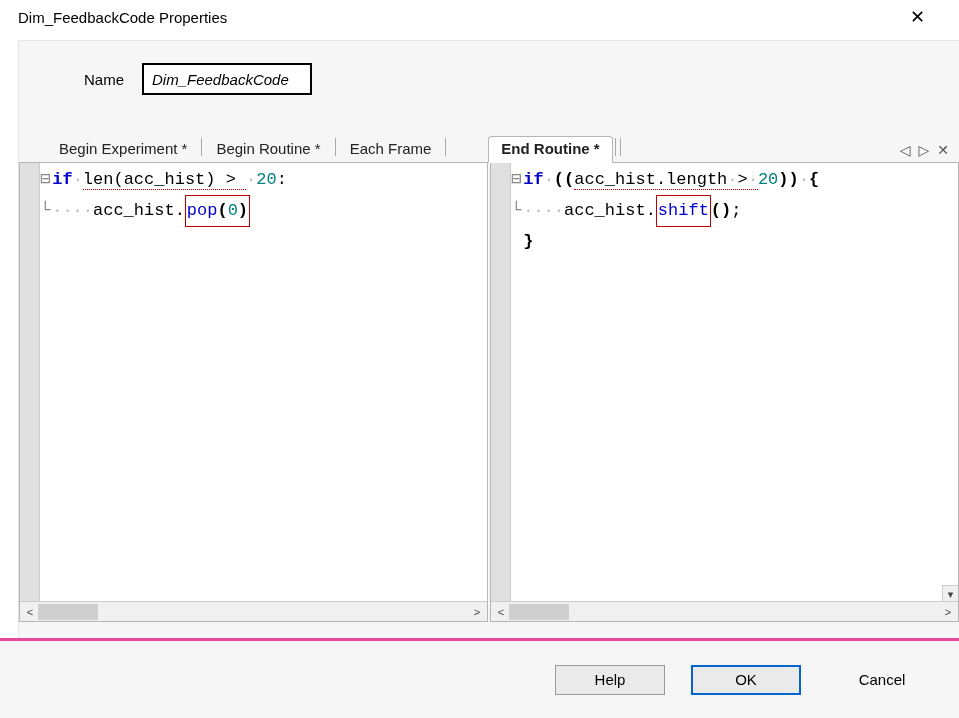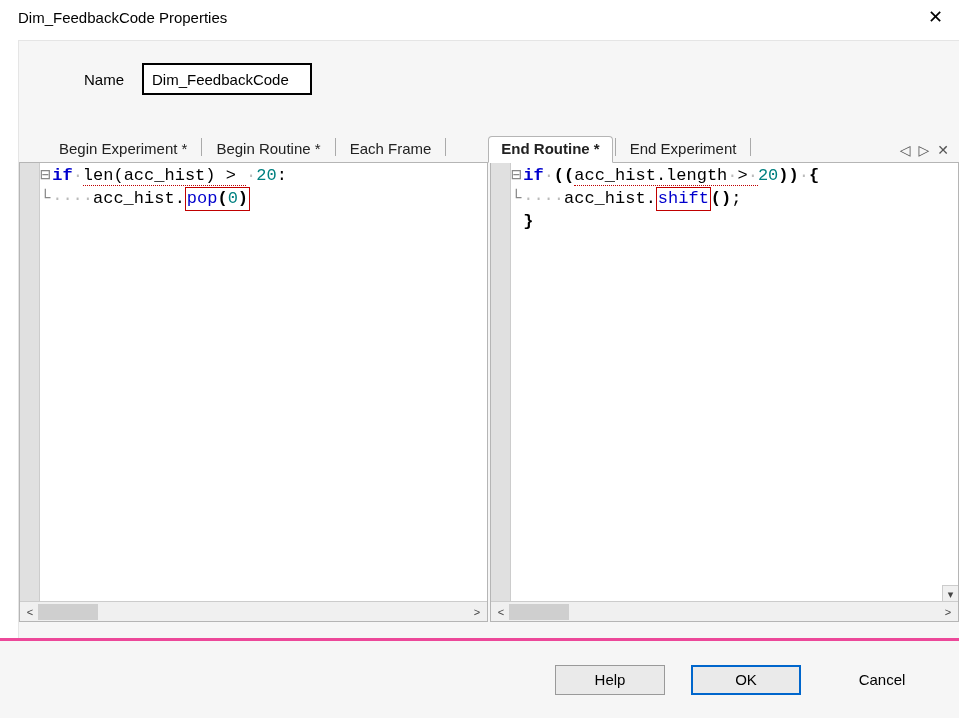--- a/index.html
+++ b/index.html
@@ -1,40 +1,40 @@
 <!DOCTYPE html>
 <html><head>
 <meta charset="utf-8">
 <style>
   * { box-sizing: border-box; }
   html, body { margin:0; padding:0; font-family: "Segoe UI", Tahoma, Arial, sans-serif; font-size:14px; color:#000; background:#fff; }
   .window { width:959px; height:718px; position:relative; background:#fff; }
-  .titlebar { display:flex; justify-content:space-between; align-items:center; padding:6px 10px 10px 18px; }
+  .titlebar { display:flex; justify-content:space-between; align-items:center; padding:6px 28px 10px 18px; }
   .titlebar-title { font-size:15px; }
   .close-x { font-size:18px; padding:0 6px; cursor:pointer; font-weight:300; }
   .panel { position:absolute; left:18px; right:0; top:40px; bottom:80px; border-left:1px solid #e5e5e5; border-top:1px solid #e5e5e5; background:#f6f6f6; padding:22px 0 0 0; }
   .header-row { display:flex; align-items:center; gap:18px; padding:0 20px; }
   .label { font-size:15px;margin-left:45px; }
-  .name-input { width:170px; height:32px; border:2px solid #000; padding:2px 8px; font-size:15px; background:#fff; }
+  .name-input { width:170px; height:32px; border:2px solid #000; padding:2px 8px; font-size:15px; background:#fff;font-style:italic; }
   .codetype-wrap { display:flex; align-items:center; gap:16px; margin-left:30px; }
   .ct-dropdown-redbox { padding:2px; border:2px solid #c00000; }
   .ct-dropdown { width:120px; height:30px; display:flex; align-items:center; justify-content:space-between; padding:0 8px; border:1px solid #9a9a9a; background:#eaeaea; font-size:15px; cursor:pointer; }
   .chev { font-size:10px; color:#444; }
   .tabrow { display:flex; align-items:flex-end; margin-top:40px; padding:0 8px 0 28px; height:28px; border-bottom:1px solid #b5b5b5; position:relative; }
   .tab { padding:3px 12px 5px 12px; font-size:15px; color:#222; cursor:pointer; position:relative; }
   .tab.active { background:#fff; border:1px solid #b5b5b5; border-bottom:1px solid #fff; border-radius:4px 4px 0 0; font-weight:bold; margin-bottom:-1px;margin-left:40px; }
   .tab-sep { width:1px; height:18px; background:#aaa; margin:0 2px 4px 2px; align-self:center; }
   .tab-controls { position:absolute; right:10px; bottom:4px; display:flex; gap:8px; font-size:14px; color:#555; }
   .tab-controls span { cursor:pointer; }
   .code-area { display:flex; flex:1; height:calc(100% - 28px - 88px); }
   .pane { flex:1; display:flex; flex-direction:column; background:#fff; border:1px solid #b5b5b5; border-top:none; position:relative; }
   .pane + .pane { margin-left:2px; }
   .code-body { flex:1; display:flex; overflow:hidden; }
   .gutter { width:20px; background:#e0e0e0; border-right:1px solid #ccc; }
-  .code { flex:1; padding:2px 4px 2px 2px; font-family:"Courier New", monospace; font-size:17px; line-height:22px; white-space:pre; overflow:hidden; }
+  .code { flex:1; padding:2px 4px 2px 2px; font-family:"Courier New", monospace; font-size:17px; line-height:30px; white-space:pre; overflow:hidden; }
   .code .kw { color:#0000cd; font-weight:bold; }
   .code .fn { color:#0000cd; }
   .code .num { color:#008080; }
   .code .paren { font-weight:bold; color:#000; }
   .code .ws { color:#bbb; }
   .code .fold { color:#888; position:relative; left:-2px; }
   .code .annot-box { border:1.5px solid #c00000; display:inline-block; padding:0 1px; }
   .code .underline-dot { border-bottom:1px dotted #c00000; }
   .hscroll { height:20px; border-top:1px solid #ccc; background:#f0f0f0; display:flex; align-items:center; justify-content:space-between; padding:0 2px; }
   .hscroll-arrow { width:16px; text-align:center; color:#444; cursor:pointer; font-size:11px; }
@@ -64,21 +64,20 @@
 
     <div class="tabrow">
       <div class="tab">Begin Experiment *</div>
       <div class="tab-sep"></div>
       <div class="tab">Begin Routine *</div>
       <div class="tab-sep"></div>
       <div class="tab">Each Frame</div>
       <div class="tab-sep"></div>
       <div class="tab active">End Routine *</div>
       <div class="tab-sep"></div>
-      <div class="tab">End Experiment</div>
       <div class="tab-sep"></div>
       <div class="tab-controls">
         <span>◁</span>
         <span>▷</span>
         <span>✕</span>
       </div>
     </div>
 
     <div class="code-area">
 

